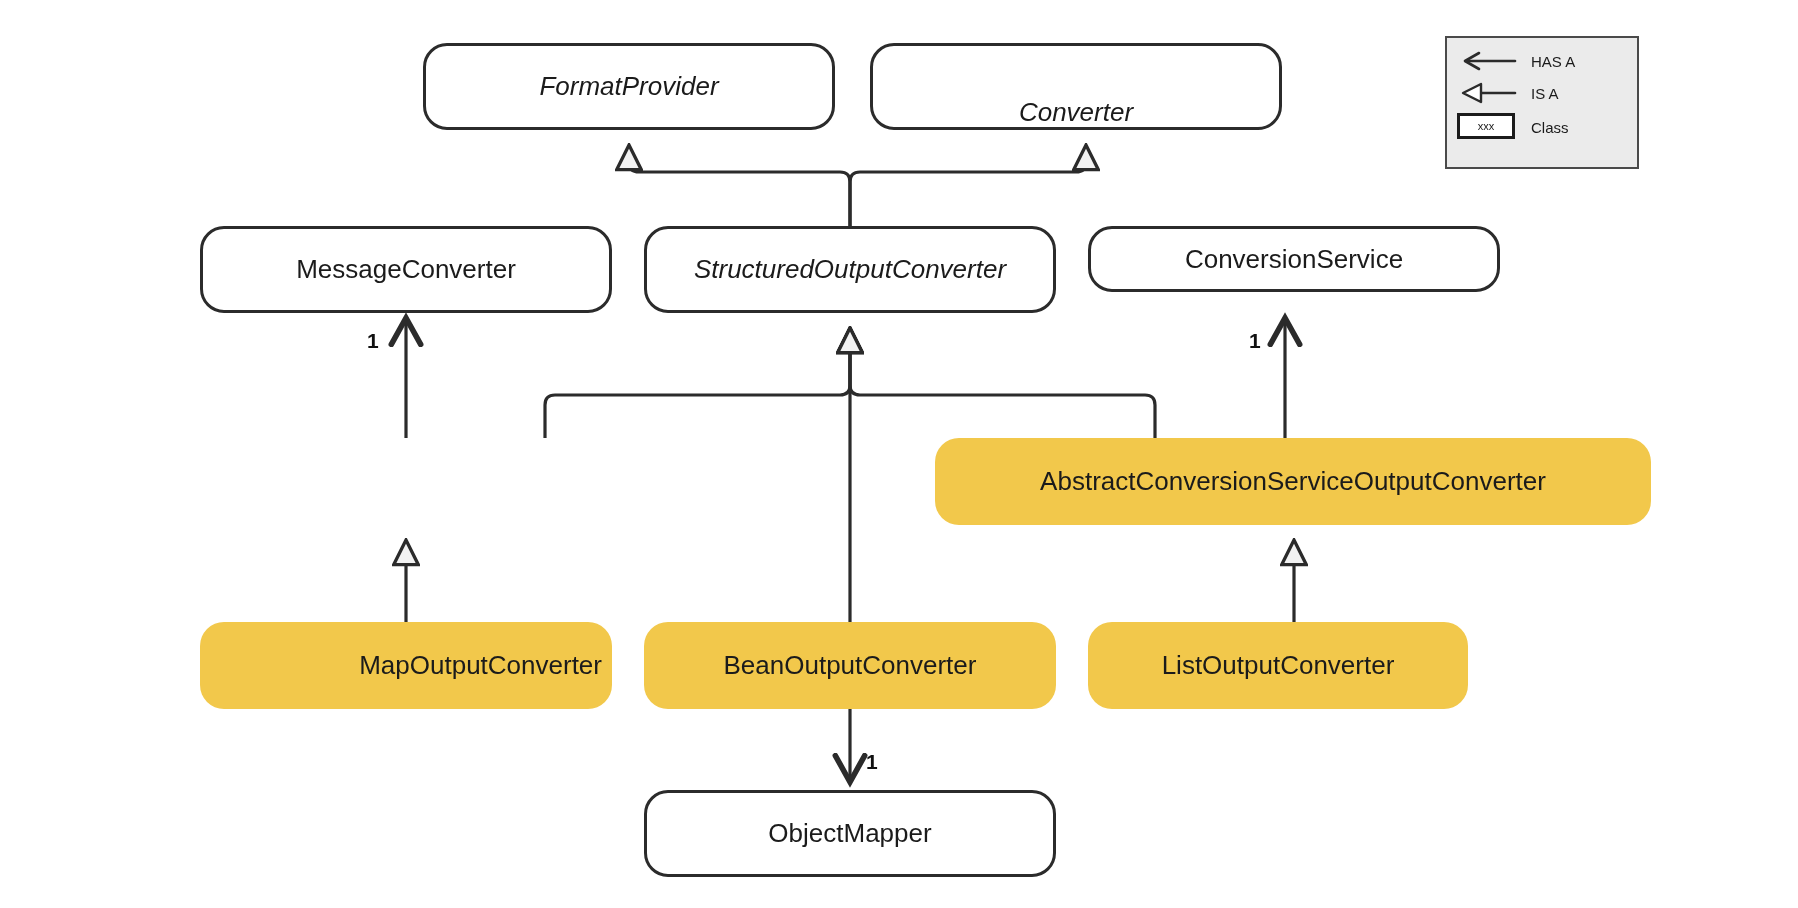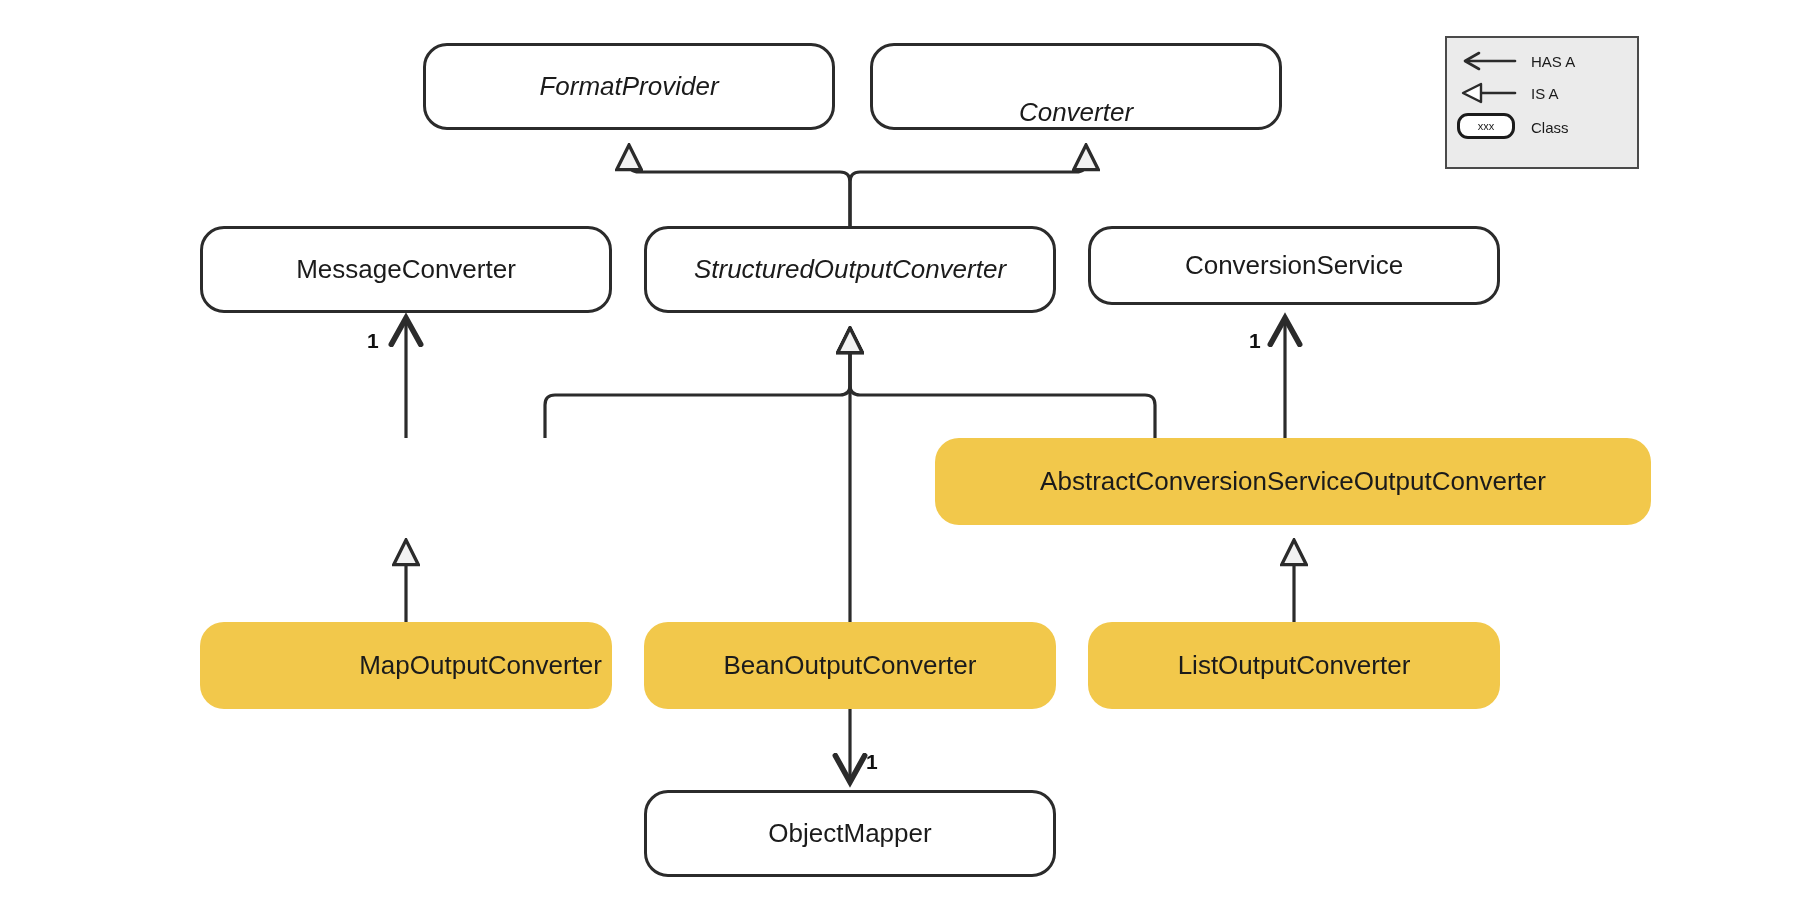--- a/index.html
+++ b/index.html
@@ -83,21 +83,21 @@
   }
   .legend-row .ltext {
     font-size: 15px;
     color: #1b1b1b;
     margin-left: 12px;
   }
   .legend-chip {
     width: 58px;
     height: 26px;
     border: 3px solid #1b1b1b;
-    border-radius: 11px;
+    border-radius: 0;
     background: #ffffff;
     display: flex;
     align-items: center;
     justify-content: center;
     font-size: 11px;
     color: #1b1b1b;
     box-sizing: border-box;
   }
 </style>
 </head>
@@ -146,38 +146,38 @@
   </div>
 
   <div class="node plain italic" style="left:644px; top:226px; width:412px; height:87px; font-size:26px;">
     <span class="label">StructuredOutputConverter</span>
   </div>
 
   <div class="node plain" style="left:200px; top:226px; width:412px; height:87px; font-size:26px;">
     <span class="label">MessageConverter</span>
   </div>
 
-  <div class="node plain" style="left:1088px; top:226px; width:412px; height:79px; font-size:26px;">
+  <div class="node plain" style="left:1088px; top:226px; width:412px; height:66px; font-size:26px;">
     <span class="label">ConversionService</span>
   </div>
 
 
   <div class="node highlight" style="left:935px; top:438px; width:716px; height:87px; font-size:26px;">
     <span class="label">AbstractConversionServiceOutputConverter</span>
   </div>
 
   <div class="node highlight" style="left:200px; top:622px; width:412px; height:87px; font-size:26px;justify-content:flex-end;">
     <span class="label">MapOutputConverter</span>
   </div>
 
   <div class="node highlight" style="left:644px; top:622px; width:412px; height:87px; font-size:26px;">
     <span class="label">BeanOutputConverter</span>
   </div>
 
-  <div class="node highlight" style="left:1088px; top:622px; width:412px; height:87px; font-size:26px;">
+  <div class="node highlight" style="left:1088px; top:622px; width:380px; height:87px; font-size:26px;">
     <span class="label">ListOutputConverter</span>
   </div>
 
   <div class="node plain" style="left:644px; top:790px; width:412px; height:87px; font-size:26px;">
     <span class="label">ObjectMapper</span>
   </div>
 
   <div class="mult" style="left:367px; top:329px;">1</div>
   <div class="mult" style="left:1249px; top:329px;">1</div>
   <div class="mult" style="left:866px; top:750px;">1</div>

